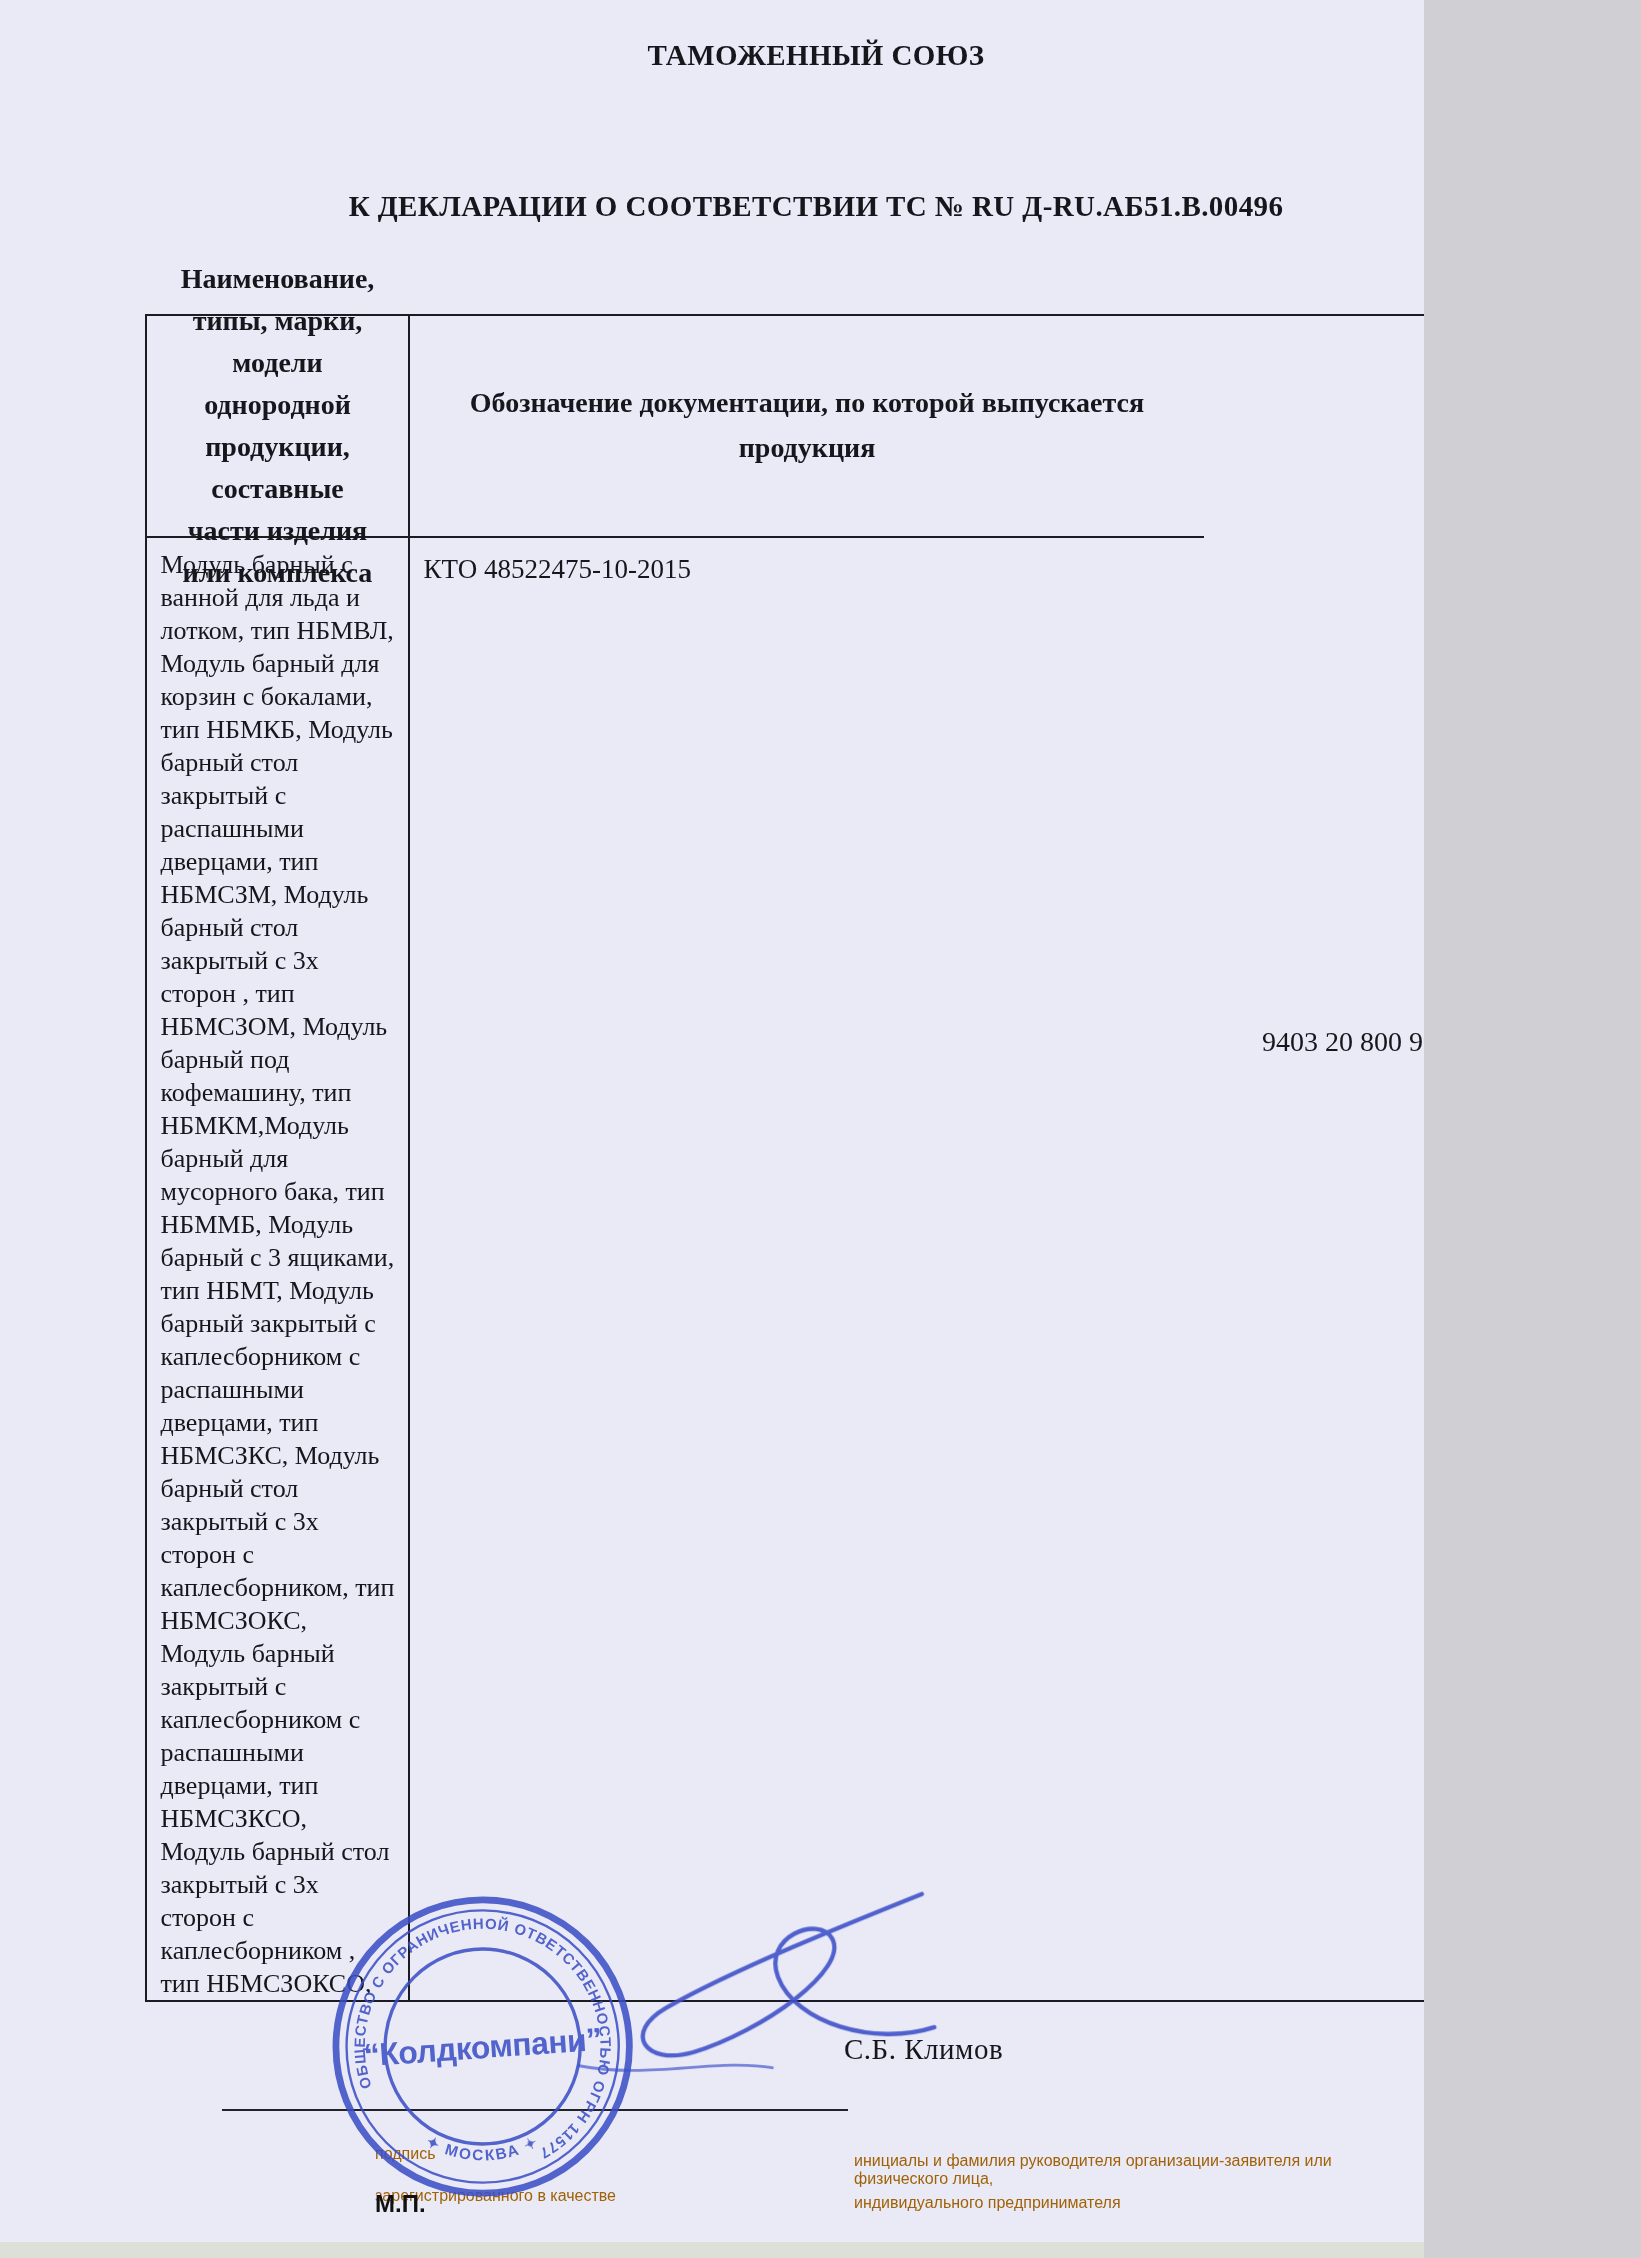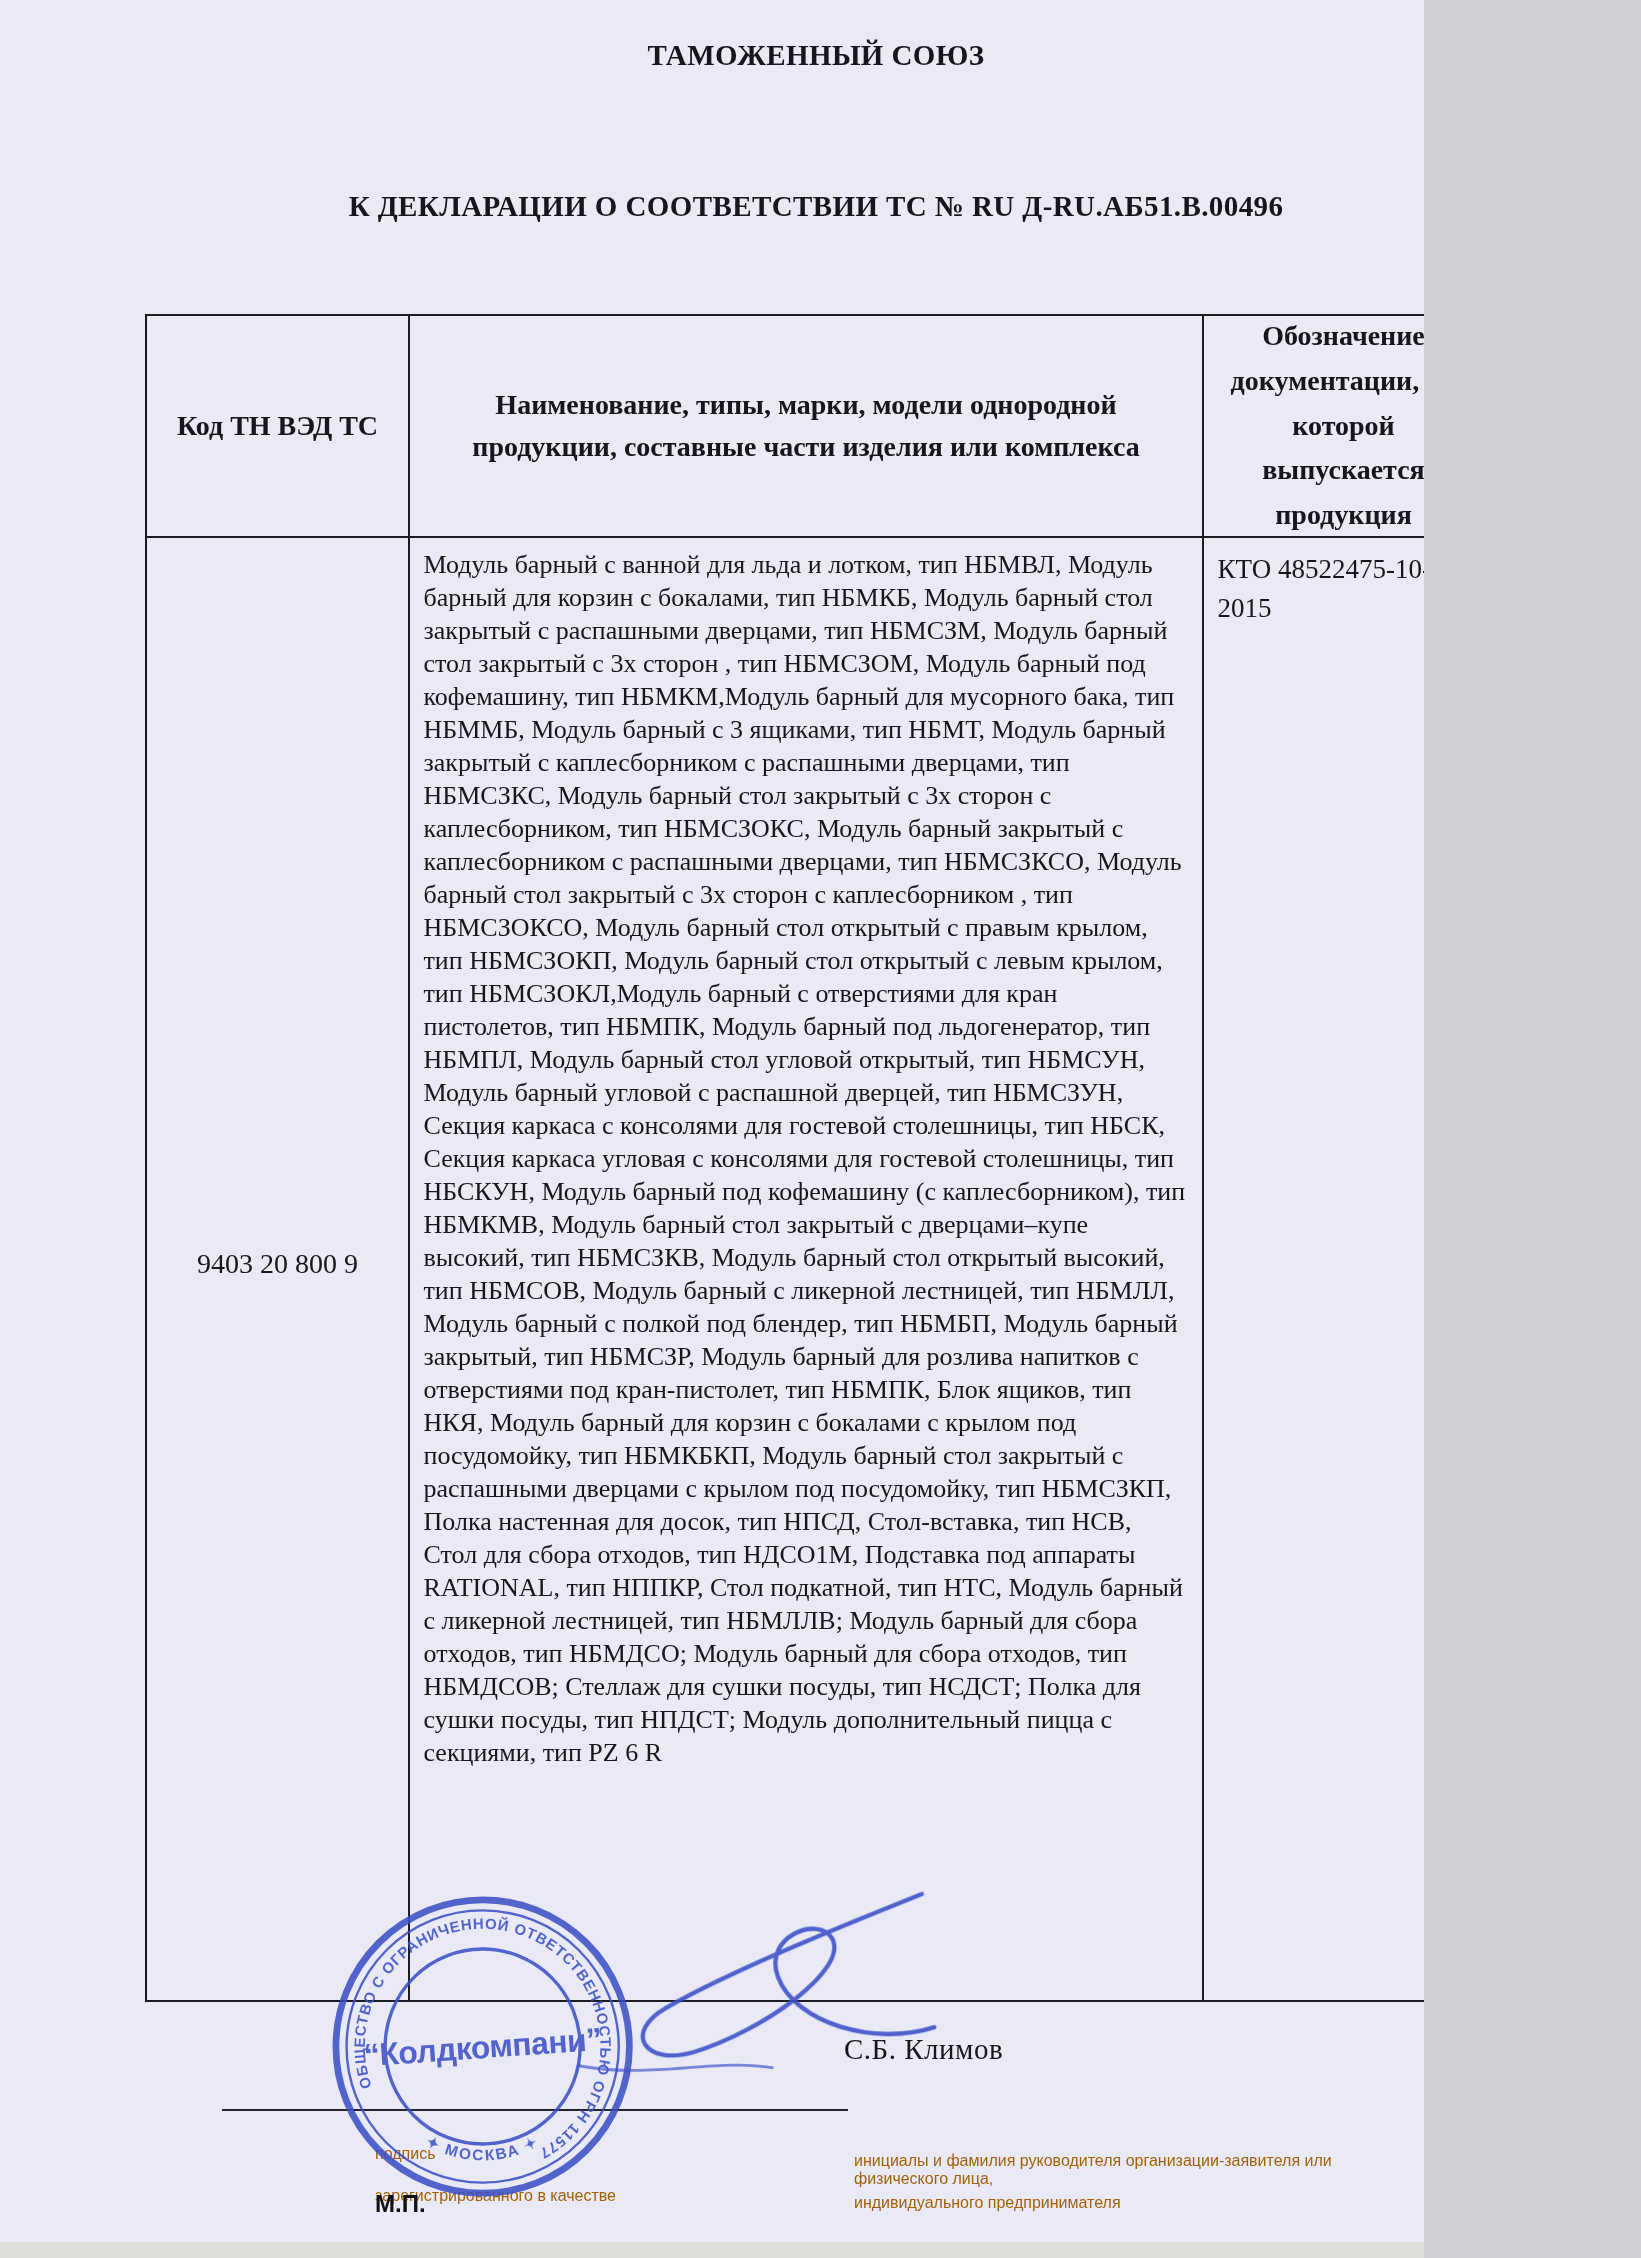--- a/index.html
+++ b/index.html
@@ -100,21 +100,20 @@
 
 <div class="page">
 
   <div class="scan-edge-right"></div>
   <div class="scan-edge-bottom"></div>
 
   <div class="title t1">ТАМОЖЕННЫЙ СОЮЗ</div>
   <div class="title t3">К ДЕКЛАРАЦИИ О СООТВЕТСТВИИ ТС № RU Д-RU.АБ51.В.00496</div>
 
   <div class="doc-table">
-    <div class="cell th cb-right cb-bottom">Код ТН ВЭД ТС</div>
     <div class="cell th th-name cb-right cb-bottom">Наименование, типы, марки, модели однородной продукции, составные части изделия или комплекса</div>
     <div class="cell th th-doc cb-bottom">Обозначение документации, по которой выпускается продукция</div>
 
     <div class="cell td-code cb-right">9403 20 800 9</div>
     <div class="cell td-products cb-right">Модуль барный с ванной для льда и лотком, тип НБМВЛ, Модуль барный для корзин с бокалами, тип НБМКБ, Модуль барный стол закрытый с распашными дверцами, тип НБМСЗМ, Модуль барный стол закрытый с 3х сторон , тип НБМСЗОМ, Модуль барный под кофемашину, тип НБМКМ,Модуль барный для мусорного бака, тип НБММБ, Модуль барный с 3 ящиками, тип НБМТ, Модуль барный закрытый с каплесборником с распашными дверцами, тип НБМСЗКС, Модуль барный стол закрытый с 3х сторон с каплесборником, тип НБМСЗОКС, Модуль барный закрытый с каплесборником с распашными дверцами, тип НБМСЗКСО, Модуль барный стол закрытый с 3х сторон с каплесборником , тип НБМСЗОКСО, Модуль барный стол открытый с правым крылом, тип НБМСЗОКП, Модуль барный стол открытый с левым  крылом, тип НБМСЗОКЛ,Модуль барный с отверстиями для кран пистолетов, тип НБМПК, Модуль барный под льдогенератор, тип НБМПЛ, Модуль барный стол угловой открытый, тип НБМСУН, Модуль барный угловой с распашной дверцей, тип НБМСЗУН, Секция каркаса с консолями для гостевой столешницы, тип НБСК, Секция каркаса угловая с консолями для гостевой столешницы, тип НБСКУН, Модуль барный под кофемашину (с каплесборником), тип НБМКМВ, Модуль барный стол закрытый с дверцами–купе высокий, тип НБМСЗКВ, Модуль барный стол открытый высокий, тип НБМСОВ, Модуль барный с ликерной лестницей, тип НБМЛЛ, Модуль барный с полкой под блендер, тип НБМБП, Модуль барный закрытый, тип НБМСЗР, Модуль барный для розлива напитков с отверстиями под кран-пистолет, тип НБМПК,  Блок ящиков, тип НКЯ, Модуль барный для корзин с бокалами с крылом под посудомойку, тип НБМКБКП, Модуль барный стол закрытый с распашными дверцами с крылом под посудомойку, тип НБМСЗКП, Полка настенная для досок, тип НПСД, Стол-вставка, тип НСВ, Стол для сбора отходов, тип НДСО1М, Подставка под аппараты RATIONAL, тип НППКР, Стол подкатной, тип НТС, Модуль барный с ликерной лестницей, тип НБМЛЛВ; Модуль барный для сбора отходов, тип НБМДСО; Модуль барный для сбора отходов, тип НБМДСОВ; Стеллаж для сушки посуды, тип НСДСТ; Полка для сушки посуды, тип НПДСТ; Модуль дополнительный пицца с секциями, тип PZ 6 R</div>
     <div class="cell td-doc">КТО 48522475-10-2015</div>
   </div>
 
   <div class="sig-line"></div>
 

